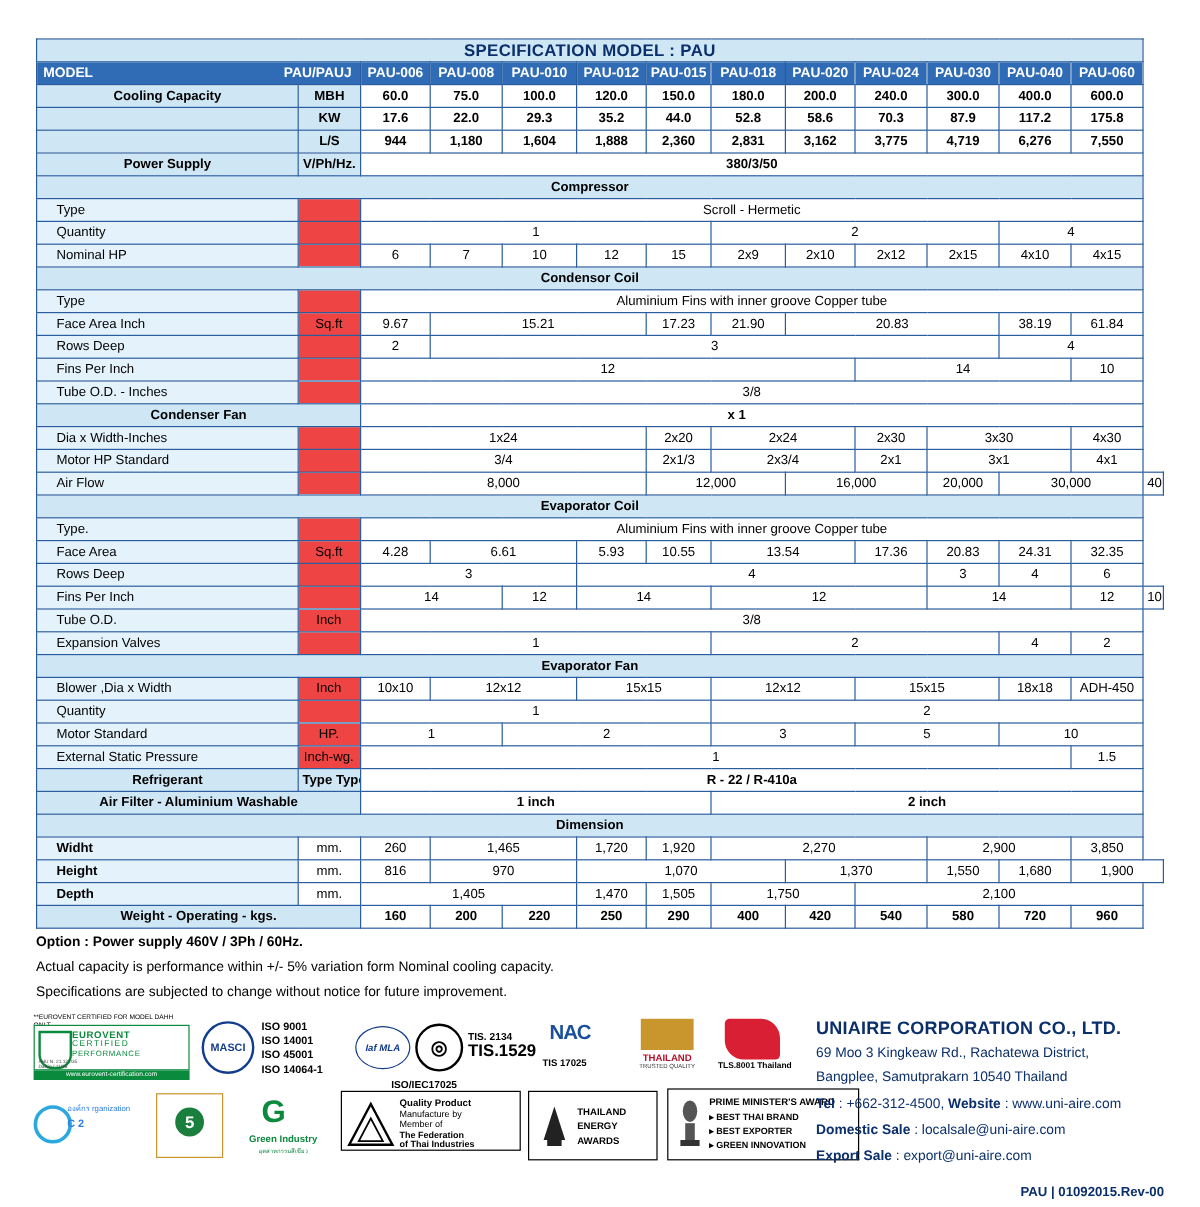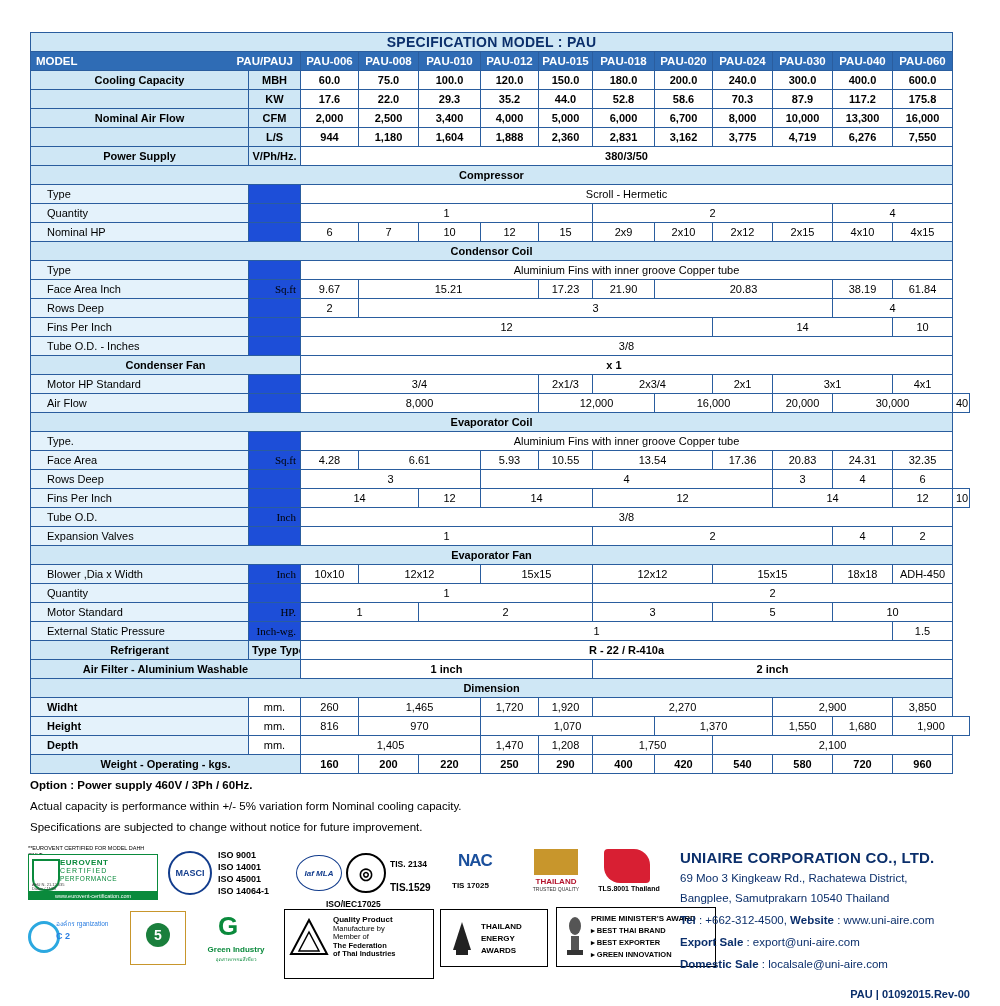--- a/index.html
+++ b/index.html
@@ -54,24 +54,23 @@
     padding-left:5px;
     color:#000;
   }
   .sec-unit{background:#cfe7f5;font-weight:bold;text-align:right;padding-right:4px;}
   .sub td.name{
     background:#e4f2fb;
     text-align:left;
     padding-left:16px;
   }
   .sub td.unit{
-    background:#1d4ed8;
-    text-align:right;
+    background:#ef4444;
+    text-align:center;
     padding-right:4px;
-    font-family:Liberation Serif, serif;
   }
   .sub-b td.name{
     background:#e4f2fb;
     text-align:left;
     padding-left:16px;
     font-weight:bold;
   }
   td.val{background:#ffffff;}
   td.valb{background:#ffffff;font-weight:bold;}
 
@@ -182,35 +181,20 @@
       <td class="valb">44.0</td>
       <td class="valb">52.8</td>
       <td class="valb">58.6</td>
       <td class="valb">70.3</td>
       <td class="valb">87.9</td>
       <td class="valb">117.2</td>
       <td class="valb">175.8</td>
     </tr>
 
     <tr class="sec">
-      <td>Nominal Air Flow</td>
-      <td class="sec-unit">CFM</td>
-      <td class="valb">2,000</td>
-      <td class="valb">2,500</td>
-      <td class="valb">3,400</td>
-      <td class="valb">4,000</td>
-      <td class="valb">5,000</td>
-      <td class="valb">6,000</td>
-      <td class="valb">6,700</td>
-      <td class="valb">8,000</td>
-      <td class="valb">10,000</td>
-      <td class="valb">13,300</td>
-      <td class="valb">16,000</td>
-    </tr>
-    <tr class="sec">
       <td></td>
       <td class="sec-unit">L/S</td>
       <td class="valb">944</td>
       <td class="valb">1,180</td>
       <td class="valb">1,604</td>
       <td class="valb">1,888</td>
       <td class="valb">2,360</td>
       <td class="valb">2,831</td>
       <td class="valb">3,162</td>
       <td class="valb">3,775</td>
@@ -293,20 +277,30 @@
       <td class="name">Tube O.D. - Inches</td>
       <td class="unit"></td>
       <td class="val" colspan="11">3/8</td>
     </tr>
 
     <tr class="sec">
       <td colspan="2">Condenser Fan</td>
       <td class="val" colspan="11" style="text-align:center;padding-right:28px;">x 1</td>
     </tr>
     <tr class="sub">
+      <td class="name">Dia x Width-Inches</td>
+      <td class="unit"></td>
+      <td class="val" colspan="4">1x24</td>
+      <td class="val">2x20</td>
+      <td class="val" colspan="2">2x24</td>
+      <td class="val">2x30</td>
+      <td class="val" colspan="2">3x30</td>
+      <td class="val">4x30</td>
+    </tr>
+    <tr class="sub">
       <td class="name">Motor HP Standard</td>
       <td class="unit"></td>
       <td class="val" colspan="4">3/4</td>
       <td class="val">2x1/3</td>
       <td class="val" colspan="2">2x3/4</td>
       <td class="val">2x1</td>
       <td class="val" colspan="2">3x1</td>
       <td class="val">4x1</td>
     </tr>
     <tr class="sub">
@@ -446,21 +440,21 @@
       <td class="val" colspan="2">1,370</td>
       <td class="val">1,550</td>
       <td class="val">1,680</td>
       <td class="val" colspan="2">1,900</td>
     </tr>
     <tr class="sub-b">
       <td class="name">Depth</td>
       <td class="unit">mm.</td>
       <td class="val" colspan="3">1,405</td>
       <td class="val">1,470</td>
-      <td class="val">1,208</td>
+      <td class="val">1,505</td>
       <td class="val" colspan="2">1,750</td>
       <td class="val" colspan="4">2,100</td>
     </tr>
 
     <tr class="sec">
       <td colspan="2">Weight - Operating - kgs.</td>
       <td class="val">160</td>
       <td class="val">200</td>
       <td class="val">220</td>
       <td class="val">250</td>
@@ -509,21 +503,21 @@
 
     <div class="cert badge circ" style="left:268px;top:10px;width:46px;height:36px;border-radius:50%;border:1px solid #123c8c;">
       <span class="blue" style="font-size:8px;font-style:italic;font-weight:bold;">Iaf MLA</span>
     </div>
 
     <div class="cert badge circ" style="left:318px;top:8px;width:40px;height:40px;border:2px solid #000;">
       <span style="font-size:16px;font-weight:bold;">◎</span>
     </div>
     <div class="cert" style="left:362px;top:14px;width:60px;">
       <div style="font-size:8.5px;font-weight:bold;line-height:11px;">TIS. 2134</div>
-      <div style="font-size:10px;font-weight:bold;line-height:11px;margin-top:12px;">TIS.1529</div>
+      <div style="font-size:14px;font-weight:bold;line-height:11px;">TIS.1529</div>
     </div>
 
     <div class="cert" style="left:258px;top:54px;width:80px;padding-left:40px;">
       <div style="font-size:8.5px;font-weight:bold;">ISO/IEC17025</div>
     </div>
 
     <div class="cert" style="left:424px;top:6px;width:56px;height:44px;">
       <div style="position:absolute;left:6px;top:0;font-size:17px;font-weight:bold;color:#1a4f9c;letter-spacing:-1px;">NAC</div>
       <div style="position:absolute;left:0;top:30px;font-size:8px;font-weight:bold;">TIS 17025</div>
     </div>
@@ -549,21 +543,21 @@
       <div style="position:absolute;left:0;top:0;width:56px;height:54px;border:1px solid #c8962c;background:#fff;box-sizing:border-box;"></div>
       <div style="position:absolute;left:16px;top:12px;width:24px;height:24px;border-radius:50%;background:#1a7f3c;color:#fff;font-size:14px;font-weight:bold;display:flex;align-items:center;justify-content:center;">5</div>
     </div>
 
     <div class="cert" style="left:166px;top:66px;width:84px;height:56px;">
       <div style="position:absolute;left:24px;top:0;font-size:26px;font-weight:bold;color:#0a8a3c;">G</div>
       <div style="position:absolute;left:0;top:34px;width:84px;text-align:center;font-size:8px;font-weight:bold;color:#0a8a3c;">Green Industry</div>
       <div style="position:absolute;left:0;top:44px;width:84px;text-align:center;font-size:5px;color:#0a8a3c;">อุตสาหกรรมสีเขียว</div>
     </div>
 
-    <div class="cert" style="left:256px;top:64px;width:150px;height:70px;border:1px solid #000;">
+    <div class="cert" style="left:256px;top:64px;width:150px;height:50px;border:1px solid #000;">
       <div style="position:absolute;left:4px;top:8px;width:40px;height:40px;">
         <svg viewBox="0 0 40 40" width="40" height="40">
             <polygon points="20,2 38,36 2,36" fill="none" stroke="#000" stroke-width="2"></polygon>
             <polygon points="20,14 30,33 10,33" fill="none" stroke="#000" stroke-width="1.5"></polygon>
           </svg>
       </div>
       <div class="cert-txt" style="position:absolute;left:48px;top:6px;width:98px;">
         <div style="font-weight:bold;font-size:8px;">Quality Product</div>
         <div style="font-size:7.5px;">Manufacture by</div>
         <div style="font-size:7.5px;">Member of</div>
@@ -603,23 +597,23 @@
     <div class="cname">UNIAIRE CORPORATION CO., LTD.</div>
     <div class="addr">69 Moo 3 Kingkeaw Rd., Rachatewa District,</div>
     <div class="addr">Bangplee, Samutprakarn 10540 Thailand</div>
     <div class="line">
       <b>Tel</b>
       <span>: +662-312-4500,</span>
       <b>Website</b>
       <span>: www.uni-aire.com</span>
     </div>
     <div class="line">
+      <b>Domestic Sale</b>
+      <span>: localsale@uni-aire.com</span>
+    </div>
+    <div class="line">
       <b>Export Sale</b>
       <span>: export@uni-aire.com</span>
     </div>
-    <div class="line">
-      <b>Domestic Sale</b>
-      <span>: localsale@uni-aire.com</span>
-    </div>
   </div>
 
   <div class="footer">PAU | 01092015.Rev-00</div>
 </div>
 
 </body></html>

